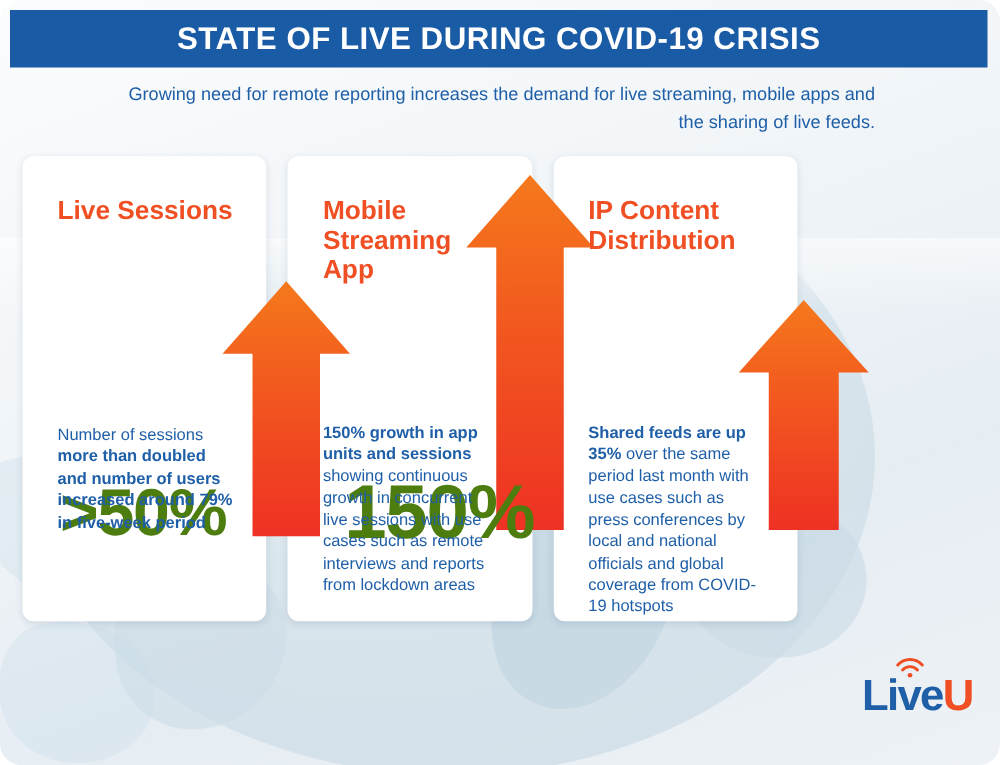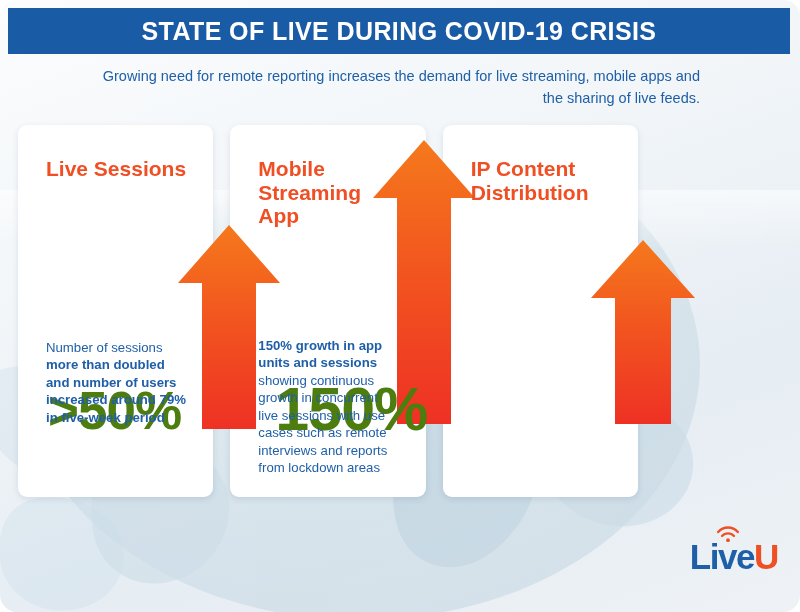--- a/index.html
+++ b/index.html
@@ -286,20 +286,23 @@
             <linearGradient id="arrowGrad2" x1="0" y1="0" x2="0" y2="1">
               <stop offset="0%" stop-color="#f5791c"></stop>
               <stop offset="45%" stop-color="#f2561f"></stop>
               <stop offset="100%" stop-color="#ee3124"></stop>
             </linearGradient>
           </defs>
           <path d="M56,4 L108,62 L84,62 L84,188 L28,188 L28,62 L4,62 Z" fill="url(#arrowGrad2)"></path>
         </svg>
 
 
+        <div class="card-body">
+          <span></span><b>Shared feeds are up 35%</b><span> over the same period last month with use cases such as press conferences by local and national officials and global coverage from COVID-19 hotspots</span>
+        </div>
       </div>
     </div>
 
   </div>
 
   <div id="logo">
     <div id="logo-wordmark">
       <svg id="logo-wifi" viewBox="0 0 24 16" aria-hidden="true">
         <path d="M2.2,6.0 A13,13 0 0 1 21.8,6.0" stroke="#f04e23" stroke-width="2.4" fill="none" stroke-linecap="round"></path>
         <path d="M6.0,10.0 A8,8 0 0 1 18.0,10.0" stroke="#f04e23" stroke-width="2.3" fill="none" stroke-linecap="round"></path>

